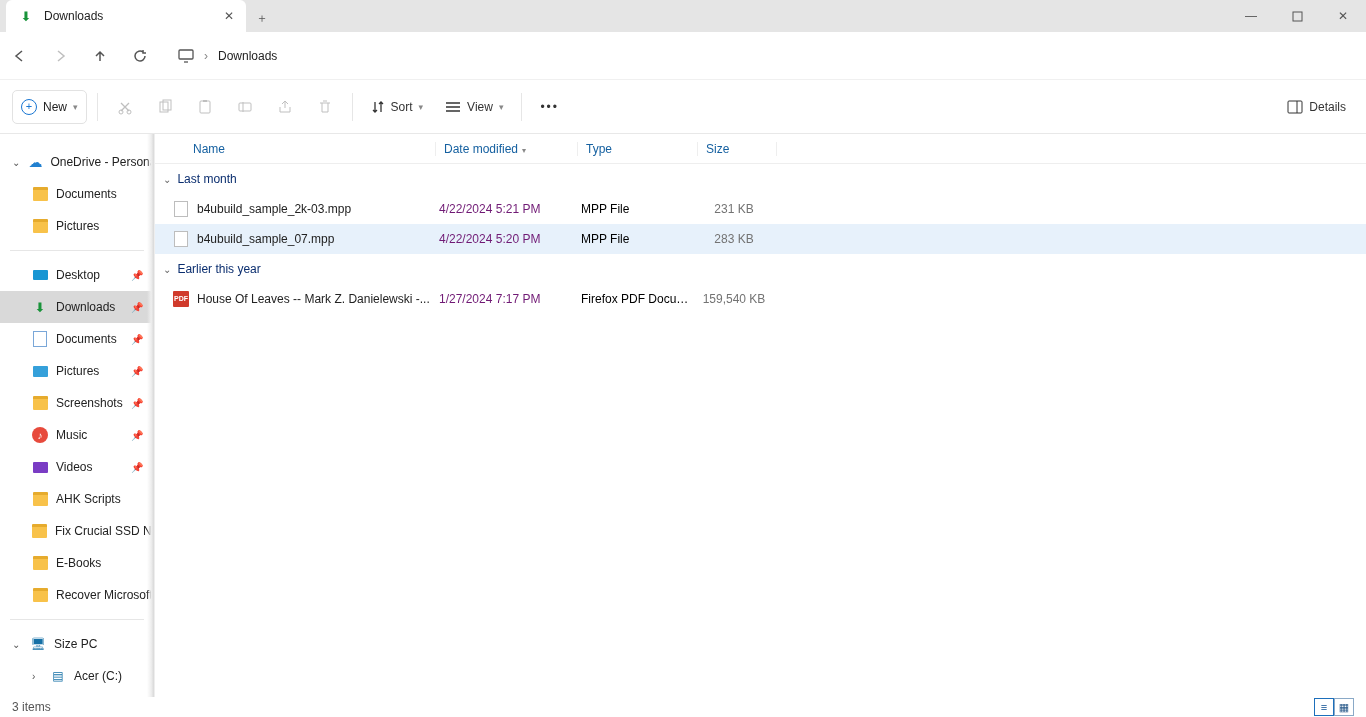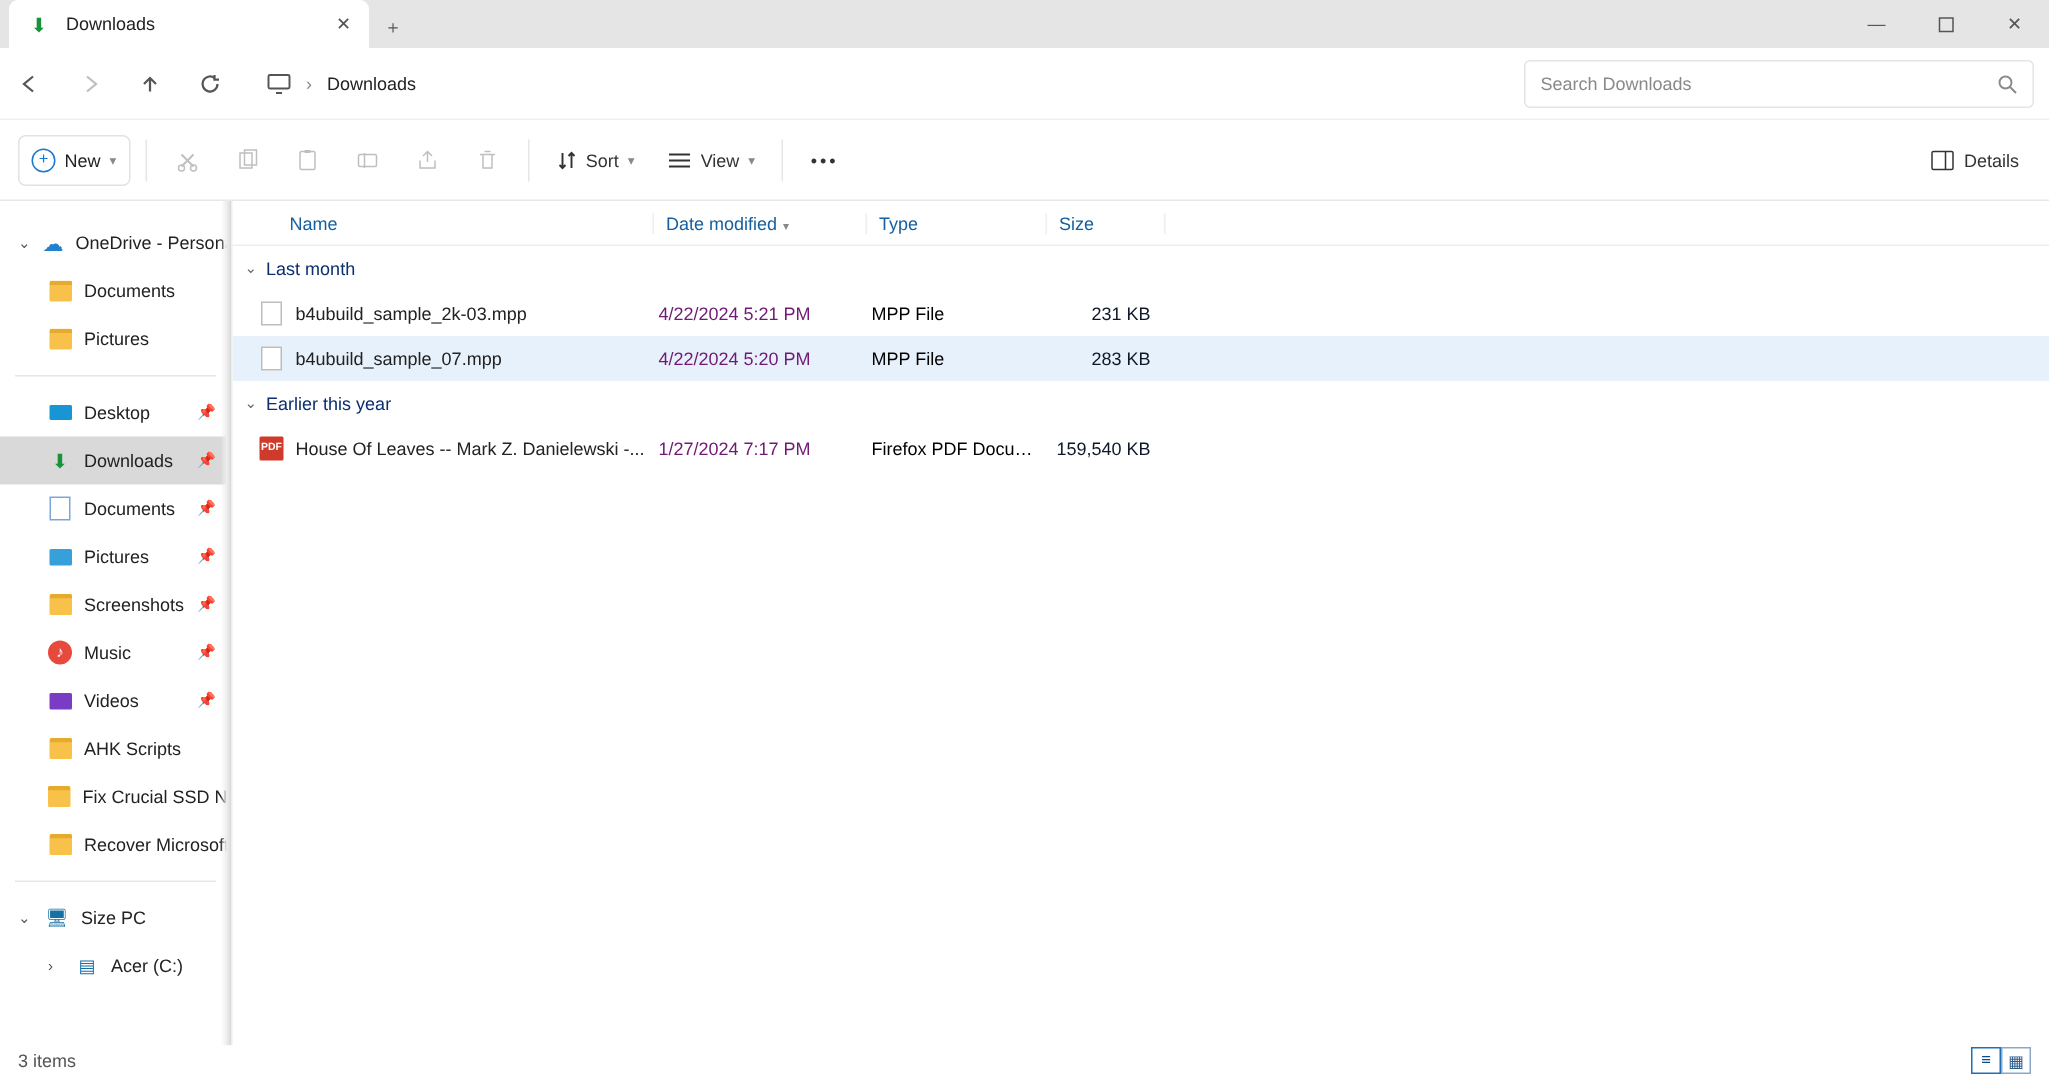--- a/index.html
+++ b/index.html
@@ -79,21 +79,21 @@
 
 .frow{height:30px;display:flex;align-items:center;padding-left:18px;color:#222}
 .frow.hover{background:#e7f1fb}
 .frow .ficon{width:16px;height:16px;margin-right:8px;display:flex;align-items:center;justify-content:center}
 .frow .ficon.file::before{content:"";display:block;width:12px;height:14px;background:#fff;border:1px solid #bdbdbd}
 .frow .ficon.pdf{background:#d03a2b;color:#fff;font-size:7px;font-weight:bold;border-radius:1px;line-height:16px;text-align:center}
 .frow .ficon.pdf::before{content:"PDF"}
 .frow .fname{width:242px;white-space:nowrap;overflow:hidden;text-overflow:ellipsis}
 .frow .fdate{width:142px;color:#701a75}
 .frow .ftype{width:120px;color:#000000;white-space:nowrap;overflow:hidden;text-overflow:ellipsis}
-.frow .fsize{width:72px;text-align:right;color:#0f172a;padding-right:6px}
+.frow .fsize{width:72px;text-align:center;color:#737373;padding-right:6px}
 
 
 .status{position:absolute;left:0;right:0;bottom:0;height:20px;display:flex;align-items:center;padding:0 12px;color:#555;background:#fff}
 .viewswitch{margin-left:auto;display:flex;gap:0}
 .viewswitch div{width:20px;height:18px;border:1px solid #8aa9c7;display:flex;align-items:center;justify-content:center;color:#2a5a8a;font-size:11px}
 .viewswitch div.active{border-color:#1d6fbb;color:#0a4c90}
 
 svg{display:block}
 </style>
 </head>
@@ -141,29 +141,20 @@
   </div>
   <div style="width:12px"></div>
   <div class="pathchip">
     <svg width="16" height="14">
         <rect x="1" y="1" width="14" height="9" rx="1" fill="none" stroke="#555" stroke-width="1.3"></rect>
         <path d="M6 13 H10" stroke="#555" stroke-width="1.3"></path>
       </svg>
     <span class="chev">›</span>
     <span>Downloads</span>
   </div>
-  <div class="searchbox">
-    <span>Search Downloads</span>
-    <span class="mag">
-      <svg width="14" height="14">
-          <circle cx="6" cy="6" r="4" fill="none" stroke="#8a8a8a" stroke-width="1.3"></circle>
-          <path d="M9 9 L13 13" stroke="#8a8a8a" stroke-width="1.3"></path>
-        </svg>
-    </span>
-  </div>
 </div>
 
 <div class="toolbar">
   <div class="tbtn newbtn">
     <span class="plusc">+</span>
     <span>New</span>
     <span class="caret">▾</span>
   </div>
   <div class="tdiv"></div>
   <div class="tbtn disabled">
@@ -283,20 +274,24 @@
       <span>Videos</span>
       <span class="pin">📌</span>
     </div>
     <div class="sbrow indent2">
       <span class="ic folder"></span>
       <span>AHK Scripts</span>
     </div>
     <div class="sbrow indent2">
       <span class="ic folder"></span>
       <span>Fix Crucial SSD Not Showing Up</span>
+    </div>
+    <div class="sbrow indent2">
+      <span class="ic folder"></span>
+      <span>E-Books</span>
     </div>
     <div class="sbrow indent2">
       <span class="ic folder"></span>
       <span>Recover Microsoft</span>
     </div>
 
     <div class="sbsep"></div>
     <div class="sbrow">
       <span class="caret">⌄</span>
       <span class="ic pc"></span>

